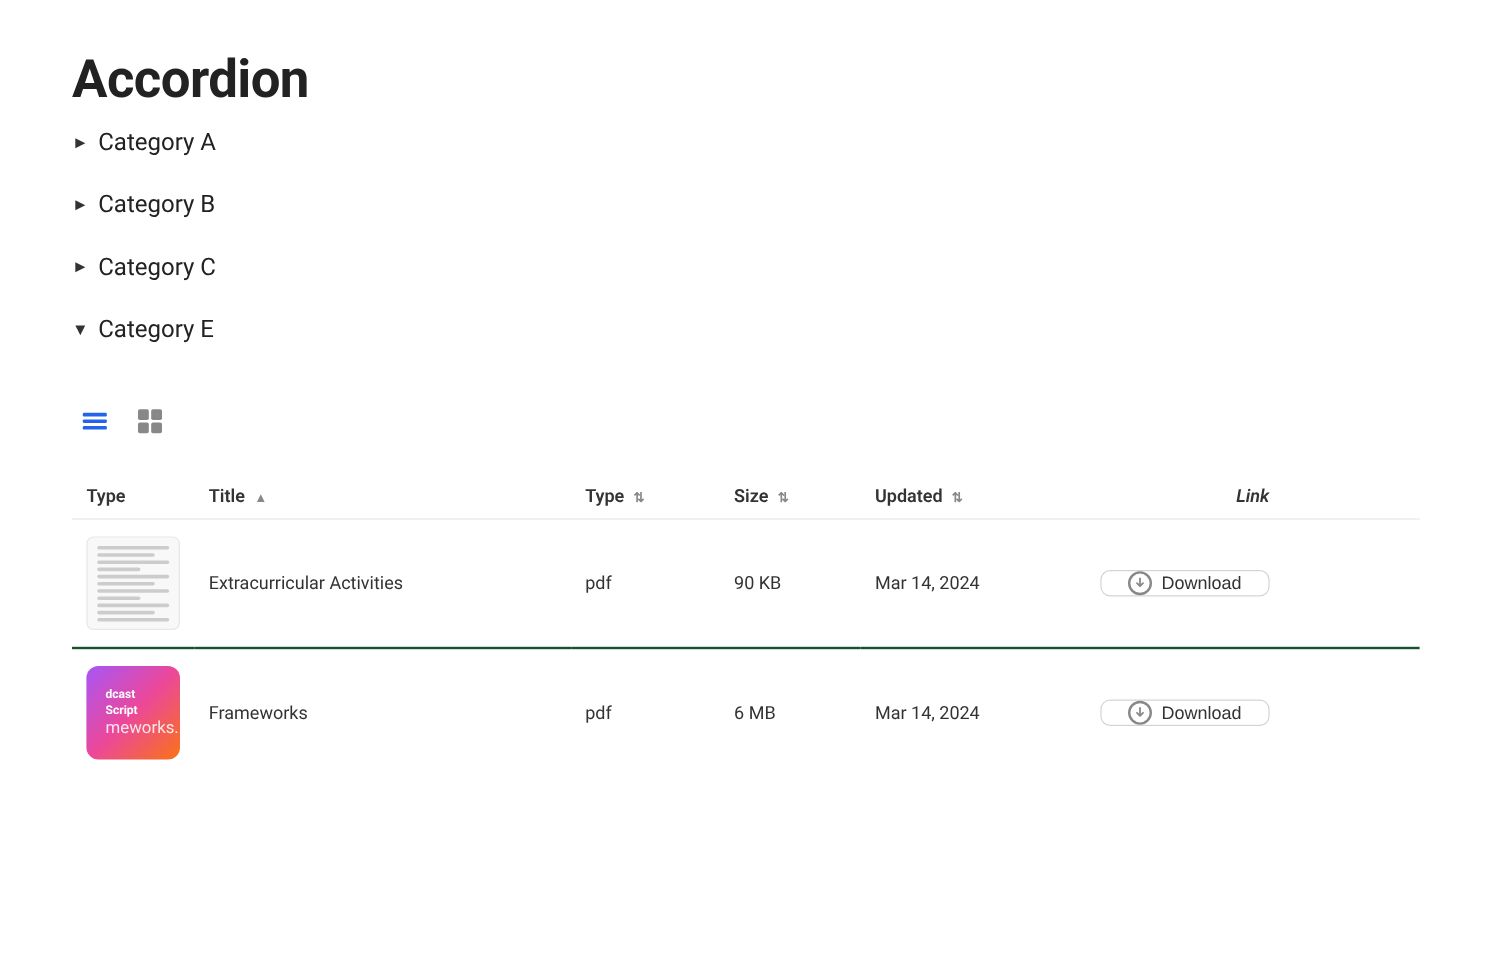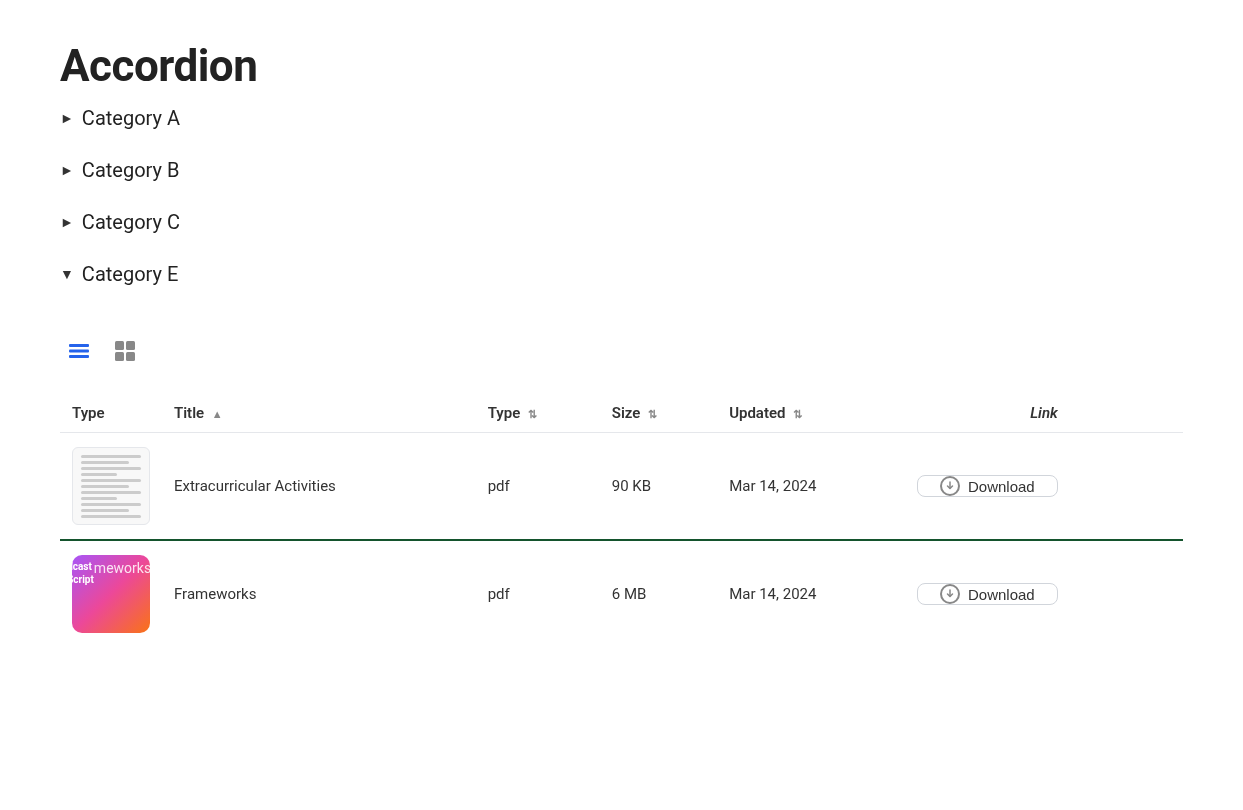--- a/index.html
+++ b/index.html
@@ -125,23 +125,23 @@
       justify-content: center;
       overflow: hidden;
     }
     .thumb-gradient {
       width: 78px;
       height: 78px;
       border-radius: 10px;
       background: linear-gradient(135deg, #a855f7, #ec4899, #f97316);
       display: flex;
       align-items: flex-start;
-      flex-direction: row;
+      flex-direction: column;
       justify-content: center;
-      padding: 5px;
+      padding: 16px;
     }
     .thumb-gradient .t1 {
       font-size: 10px;
       font-weight: 700;
       color: #fff;
       line-height: 1.3;
     }
     .thumb-gradient .t2 {
       font-size: 14px;
       color: rgba(255,255,255,0.85);

